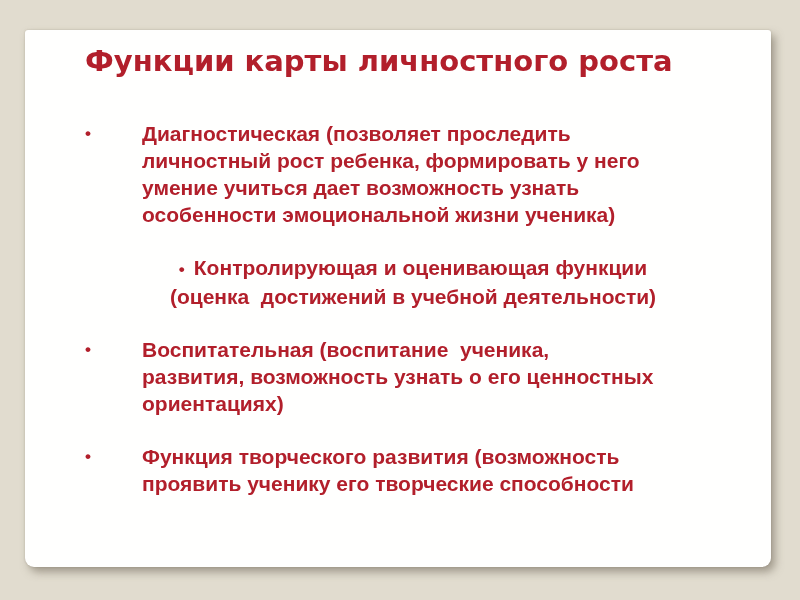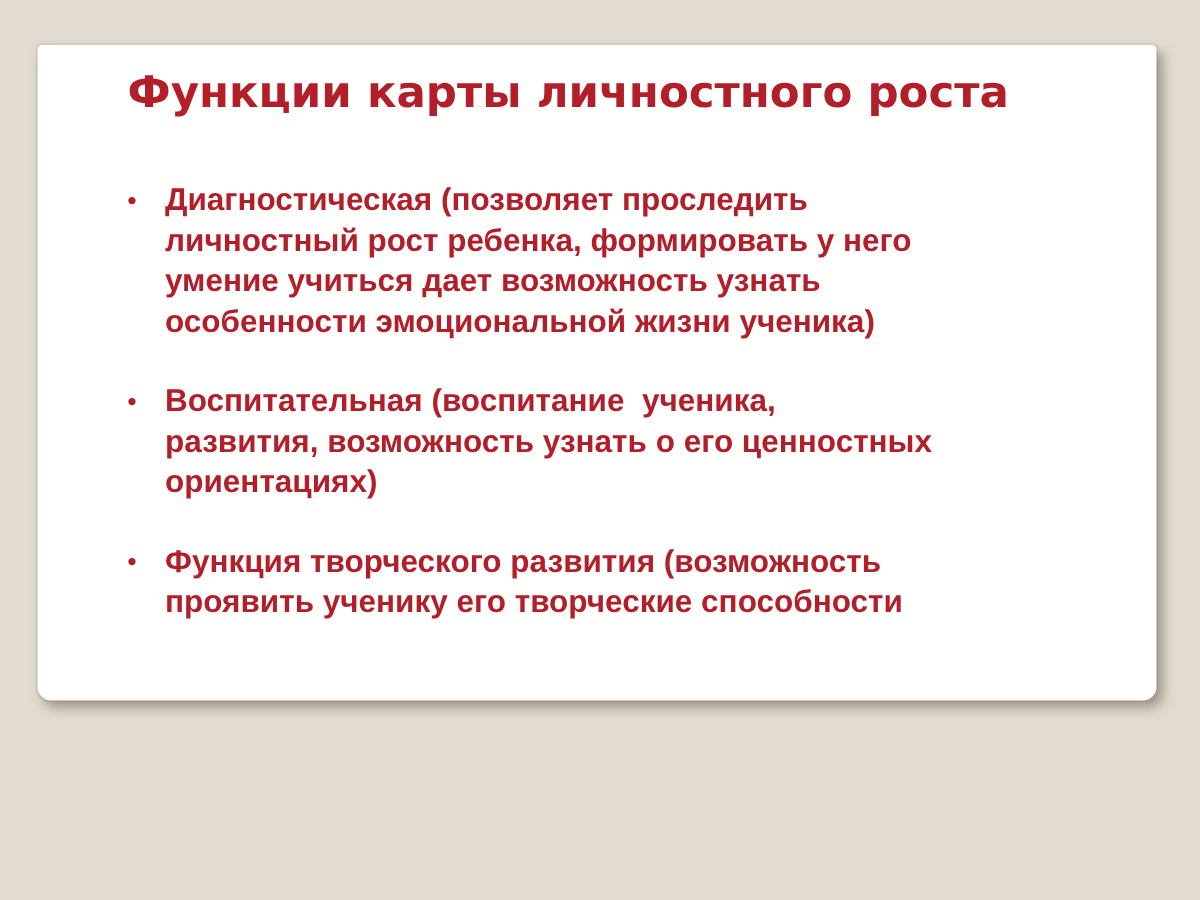--- a/index.html
+++ b/index.html
@@ -12,21 +12,21 @@
     background: #e1dccf;
     overflow: hidden;
     position: relative;
     font-family: "Liberation Sans", sans-serif;
   }
   .slide-card {
     position: absolute;
     left: 25px;
     top: 30px;
     width: 746px;
-    height: 437px;
+    height: 537px;
     box-sizing: border-box;
     background: #fffffe;
     border-radius: 3px 3px 9px 9px;
     box-shadow: 4px 5px 8px rgba(107, 98, 83, 0.55), 0 0 2px rgba(120, 110, 95, 0.35);
     padding: 12px 30px 0 60px;
   }
   .slide-title {
     font-family: "DejaVu Sans", sans-serif;
     font-weight: bold;
     font-size: 29px;
@@ -51,20 +51,21 @@
     align-items: flex-start;
   }
   .item.bulleted .marker {
     flex: 0 0 25px;
     width: 25px;
     font-size: 17px;
     line-height: 27px;
   }
   .item.bulleted .text {
     flex: 1 1 auto;
+    margin-left: 32px;
   }
   .item.centered {
     text-align: center;
   }
   .item.centered .marker {
     font-size: 17px;
     margin-right: 9px;
   }
 </style>
 </head>
@@ -75,20 +76,24 @@
   <h1 class="slide-title">Функции карты личностного роста</h1>
 
   <div class="item bulleted">
     <span class="marker">•</span>
     <span class="text">Диагностическая (позволяет проследить
 личностный рост ребенка, формировать у него
 умение учиться дает возможность узнать
 особенности эмоциональной жизни ученика)</span>
   </div>
 
+  <div class="item centered">
+    <span class="marker">•</span><span class="text">Контролирующая и оценивающая функции
+(оценка  достижений в учебной деятельности)</span>
+  </div>
 
   <div class="item bulleted">
     <span class="marker">•</span>
     <span class="text">Воспитательная (воспитание  ученика,
 развития, возможность узнать о его ценностных
 ориентациях)</span>
   </div>
 
   <div class="item bulleted">
     <span class="marker">•</span>

